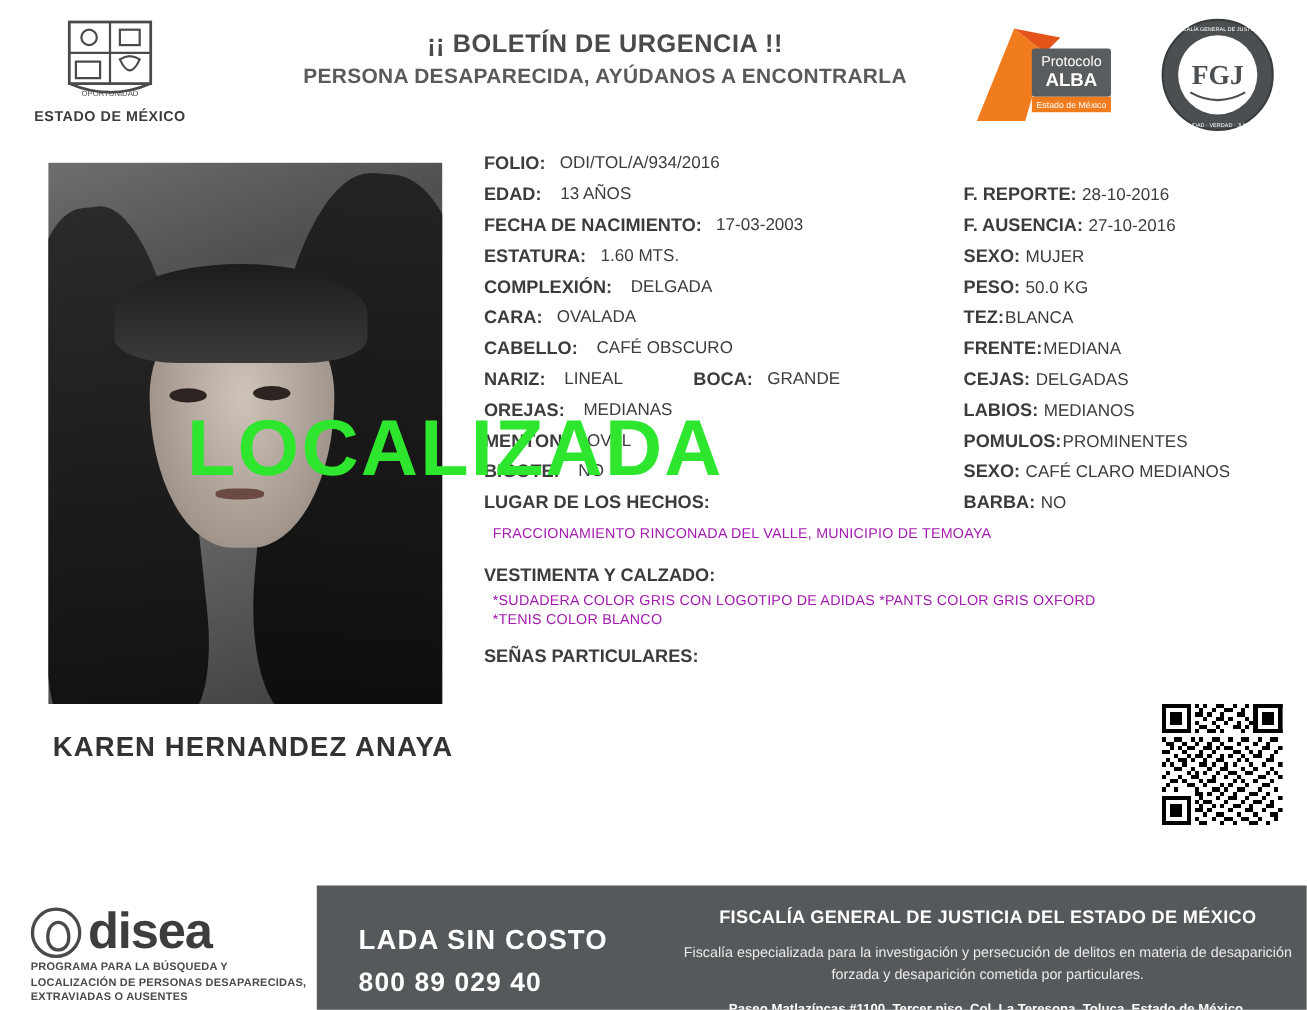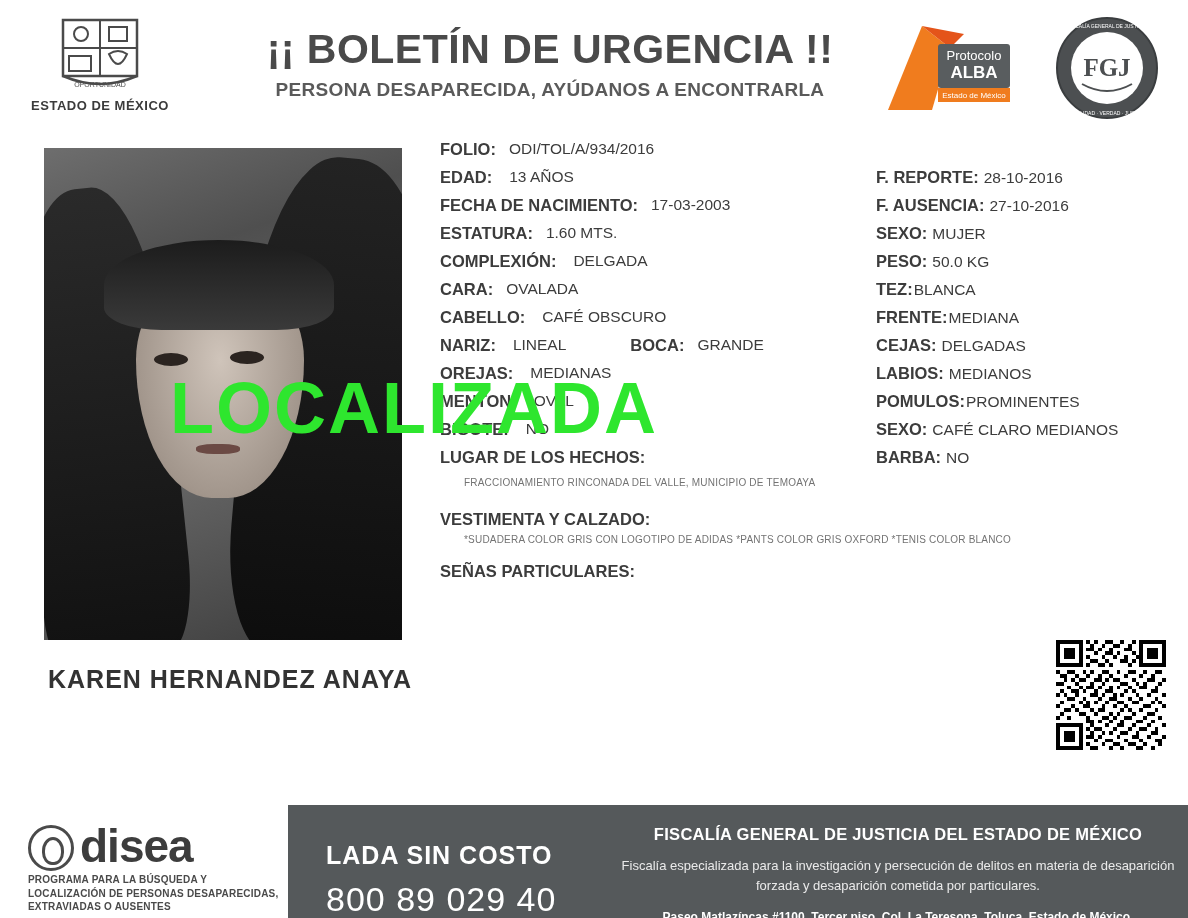--- a/index.html
+++ b/index.html
@@ -26,21 +26,21 @@
   .coat-caption {
     font-size: 13px; font-weight: bold; letter-spacing: .5px;
     color: #3b3b3b; margin-top: 6px;
   }
 
   .title-block {
     position: absolute; left: 190px; top: 26px; width: 720px;
     text-align: center;
   }
   .title-main {
-    font-size: 41px; font-weight: bold; color: #4a4a4a;
+    font-size: 23px; font-weight: bold; color: #4a4a4a;
     letter-spacing: .5px;
   }
   .title-sub {
     font-size: 19px; font-weight: bold; color: #5a5a5a;
     letter-spacing: .3px; margin-top: 6px;
   }
 
   .alba-logo {
     position: absolute; right: 172px; top: 18px;
     width: 140px; height: 96px;
@@ -114,21 +114,21 @@
     font-size: 15.5px; color: #3c3c3c; white-space: nowrap;
     margin-left: 5px;
   }
   .val.tight { margin-left: 1px; }
 
   .full-row { margin-bottom: 9px; }
   .block-lbl {
     font-size: 16.5px; font-weight: bold; color: #3c3c3c;
   }
   .block-val {
-    font-size: 10px; color: #737373; margin-top: 4px; margin-left: 24px;
+    font-size: 13px; color: #a21caf; margin-top: 4px; margin-left: 8px;
     letter-spacing: .2px; line-height: 1.35; max-width: 580px;
   }
 
   
   .localizada {
     position: absolute; left: 170px; top: 372px;
     font-size: 72px; font-weight: bold; letter-spacing: 2px;
     color: #2ee62e;
     line-height: 1;
     z-index: 5;
@@ -175,21 +175,21 @@
     background: #55595b;
     color: #fff;
   }
   .lada {
     position: absolute; left: 38px; top: 36px; width: 300px;
   }
   .lada-title {
     font-size: 25px; font-weight: bold; letter-spacing: 1px;
   }
   .lada-number {
-    font-size: 34px; font-weight: normal; letter-spacing: 1px; margin-top: 10px;
+    font-size: 24px; font-weight: bold; letter-spacing: 1px; margin-top: 10px;
   }
   .fiscalia {
     position: absolute; left: 330px; top: 20px; width: 560px; text-align: center;
   }
   .f-title { font-size: 16.5px; font-weight: bold; letter-spacing: .3px; }
   .f-desc {
     font-size: 13px; margin-top: 12px; line-height: 1.5; color: #eaeaea;
   }
   .f-addr {
     font-size: 12px; font-weight: bold; margin-top: 14px; line-height: 1.45;

